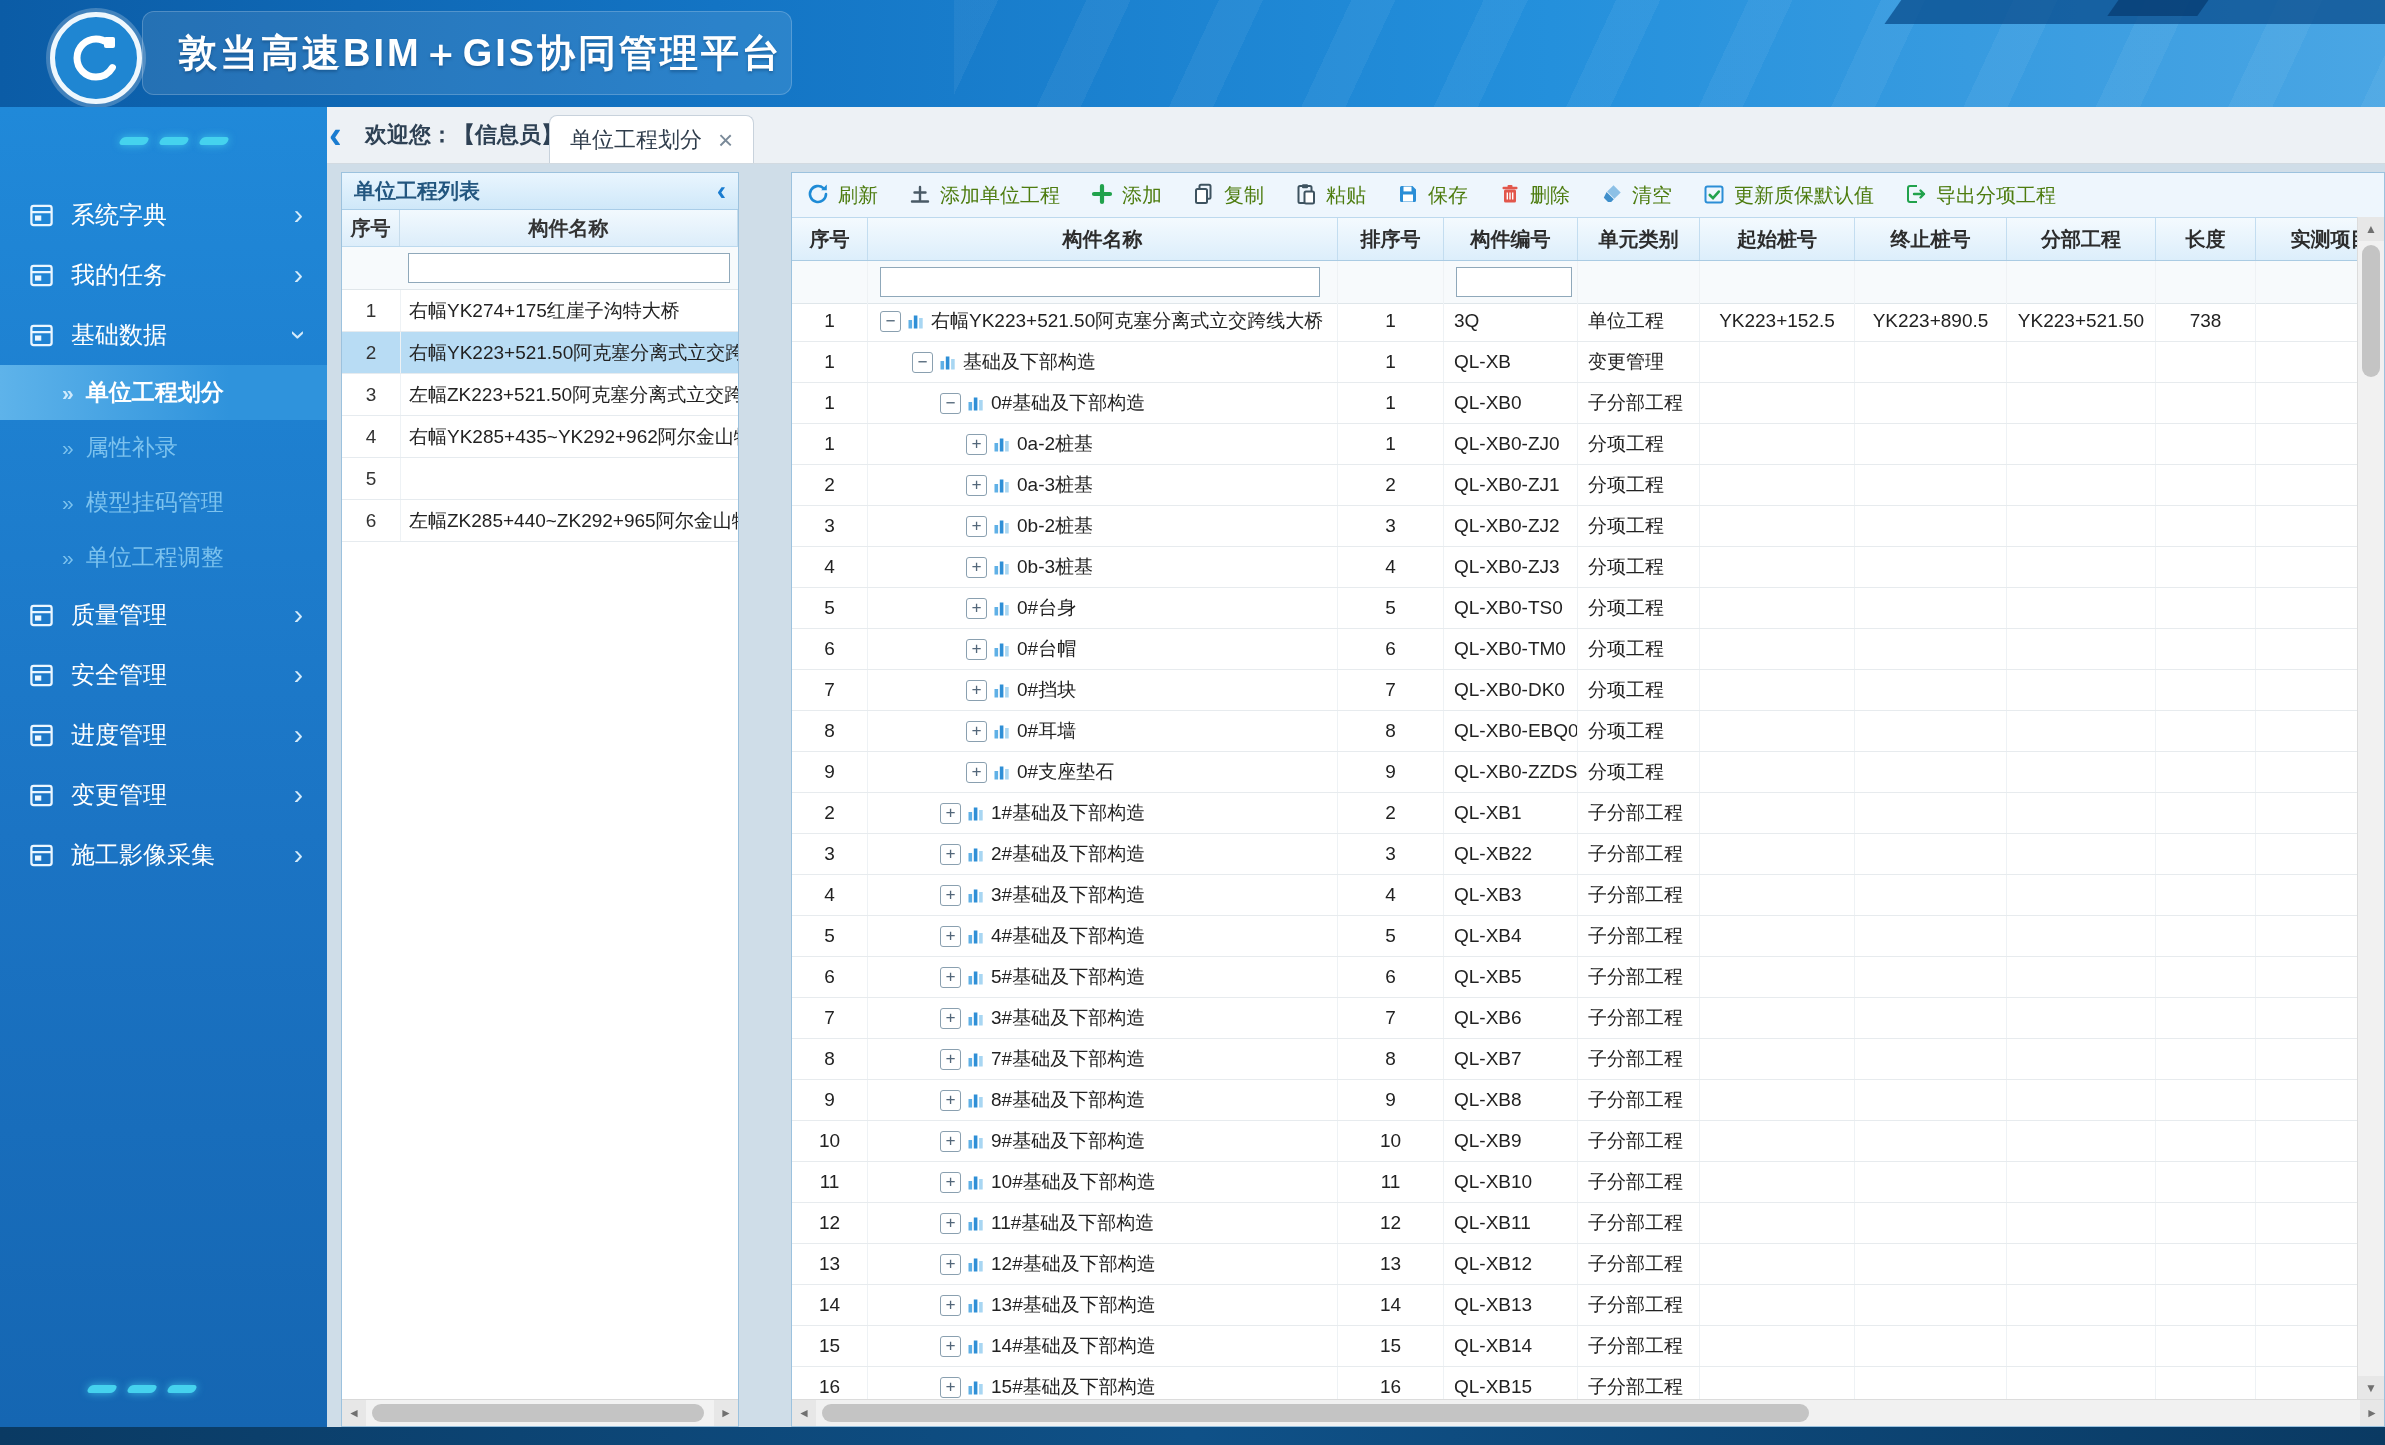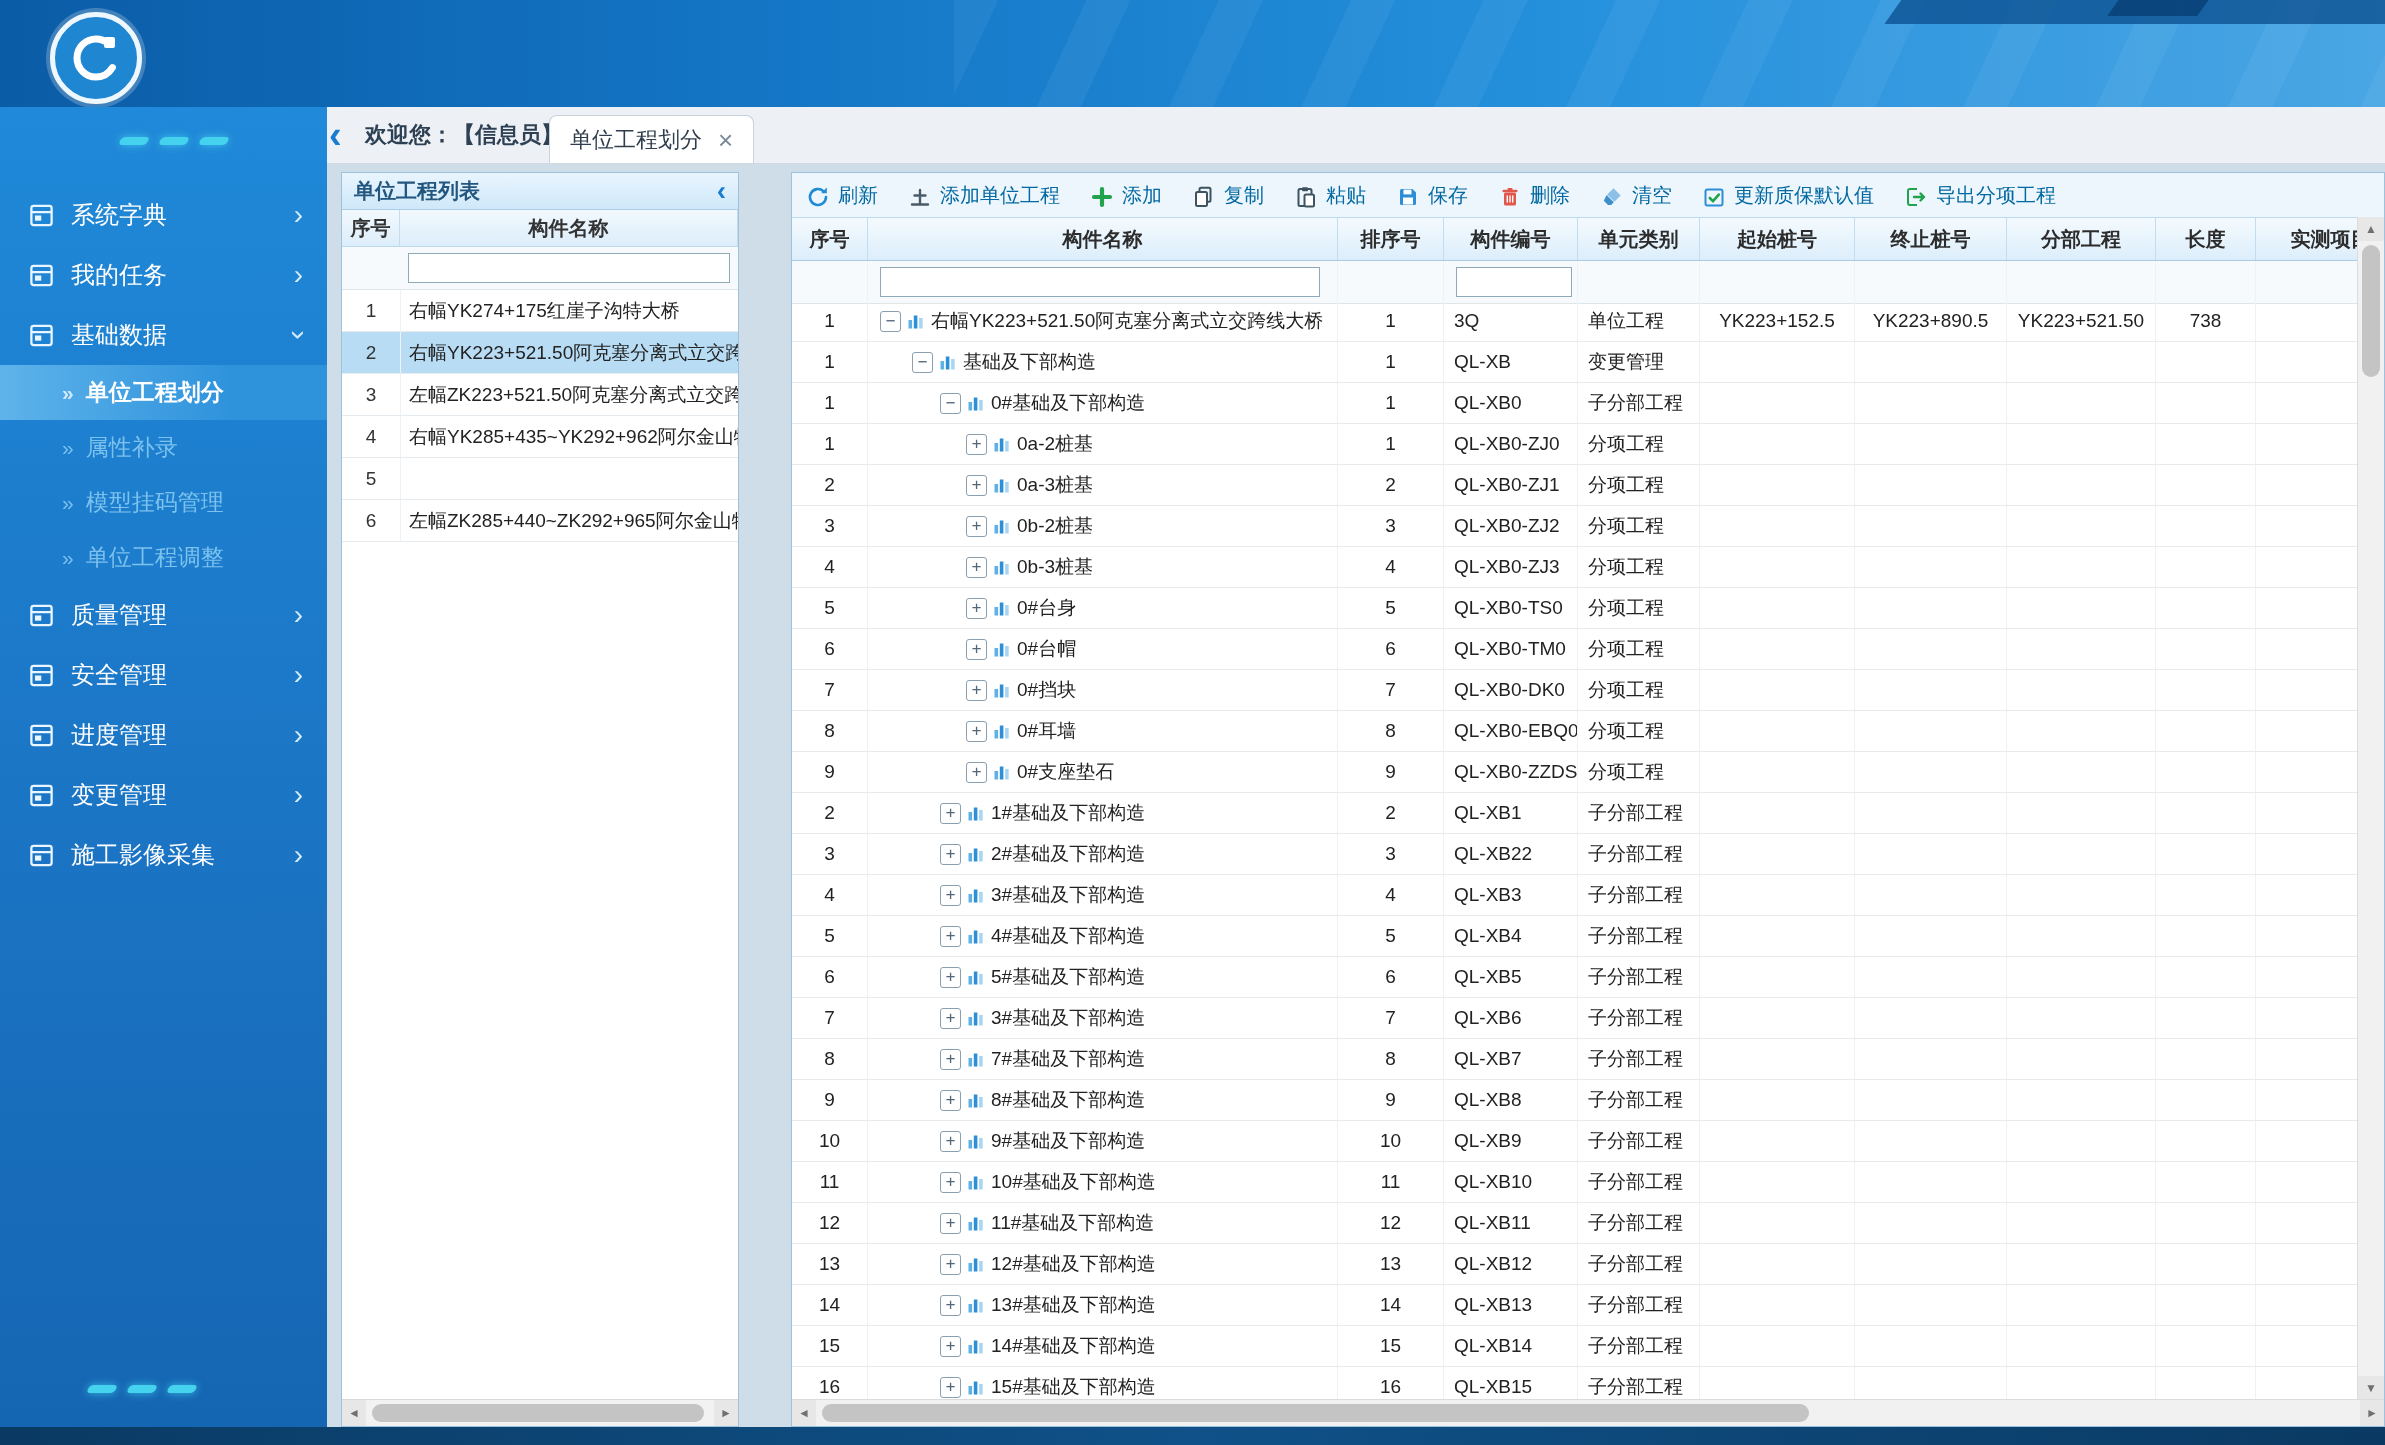--- a/index.html
+++ b/index.html
@@ -77,21 +77,21 @@
   .lp-row .c-no{display:flex;align-items:center;justify-content:center;border-right:1px solid #eef2f5;color:#333;}
   .lp-row .c-name{display:flex;align-items:center;padding-left:8px;white-space:nowrap;overflow:hidden;}
   .lp-row.selected{background:#b8dcf4;}
   .lp-hscroll{position:absolute;left:0;right:0;bottom:0;height:26px;background:#f2f2f2;border-top:1px solid #d9d9d9;}
 
   
   .main-panel{position:absolute;left:791px;top:172px;right:0;bottom:18px;background:#fff;
     border:1px solid #9cc2de;box-sizing:border-box;overflow:hidden;}
   .toolbar{height:44px;background:#eef6fd;border-bottom:1px solid #bdd9ee;display:flex;
     align-items:center;padding:0 14px;gap:30px;}
-  .tb-btn{display:flex;align-items:flex-end;gap:8px;font-size:20px;color:#0369a1;cursor:pointer;white-space:nowrap;}
+  .tb-btn{display:flex;align-items:flex-start;gap:8px;font-size:20px;color:#4d7c0f;cursor:pointer;white-space:nowrap;}
   .tb-ico{display:flex;align-items:center;flex:none;}
   .grid-header{display:flex;height:42px;background:linear-gradient(#f4fafe,#dceefb);
     border-bottom:1px solid #aacbe3;font-size:20px;color:#2c2c2c;font-weight:bold;overflow:hidden;width:1568px;}
   .gc{flex:none;display:flex;align-items:center;box-sizing:border-box;height:100%;overflow:hidden;}
   .grid-header .gc{justify-content:center;border-right:1px solid #c3ddf0;cursor:pointer;}
   .grid-filter{display:flex;height:42px;background:#f7fafc;border-bottom:1px solid #dfe6ea;overflow:hidden;width:1568px;align-items:center;}
   .grid-filter .gc{border-right:1px solid #eef2f5;justify-content:flex-start;padding-left:12px;}
   .flt-input{height:30px;border:1px solid #8fa8ba;box-sizing:border-box;font-size:18px;padding:0 6px;width:116px;}
   .flt-input.wide{width:440px;}
   .grid-rows{position:absolute;left:0;top:128px;bottom:26px;width:1568px;overflow:hidden;}
@@ -131,20 +131,23 @@
   <header class="app-header">
     <div class="hdr-sheen"></div>
     <div class="hdr-deco"></div>
     <div class="hdr-deco2"></div>
     <div class="logo">
       <svg width="56" height="56" viewBox="0 0 56 56">
           <circle cx="28" cy="28" r="19" fill="none" stroke="#ffffff" stroke-width="7" stroke-dasharray="92 28" stroke-dashoffset="-10" stroke-linecap="round"></circle>
           <rect x="36" y="7" width="11" height="11" rx="2" fill="#ffffff"></rect>
         </svg>
     </div>
+    <div class="title-panel">
+      <span class="app-title">敦当高速BIM＋GIS协同管理平台</span>
+    </div>
   </header>
 
   <aside class="sidebar">
     <div class="dashes top">
       <span class="dash"></span>
         <span class="dash"></span>
         <span class="dash"></span>
     </div>
     <nav id="sidebar-nav">
         <div class="nav-item grp">

